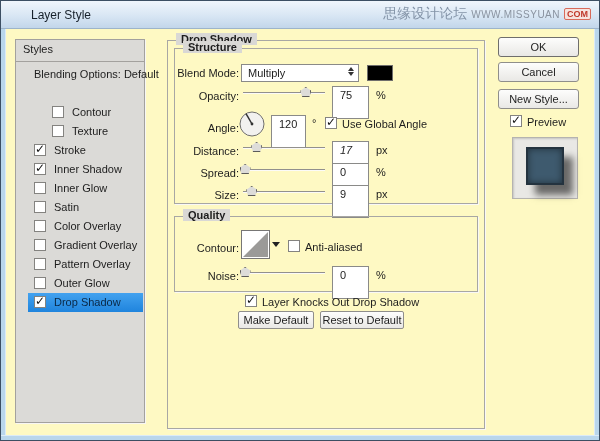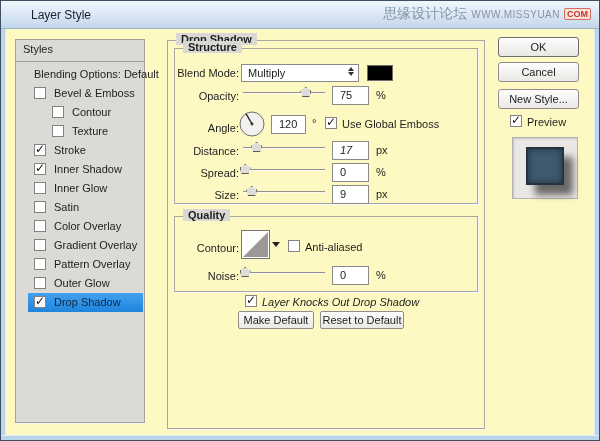--- a/index.html
+++ b/index.html
@@ -48,21 +48,21 @@
   .tri-u{width:0;height:0;border-left:3px solid transparent;border-right:3px solid transparent;
     border-bottom:4px solid #333;}
   .tri-d{width:0;height:0;border-left:3px solid transparent;border-right:3px solid transparent;
     border-top:4px solid #333;}
   .swatch{position:absolute;width:26px;height:16px;border:1px solid #6f6e6c;background:#000;}
   .slider{position:absolute;width:82px;height:11px;}
   .slider .track{position:absolute;left:0;right:0;top:5px;height:2px;background:#92908d;
     border-bottom:1px solid #fbfaf8;}
   .slider .thumb{position:absolute;top:0px;width:11px;height:10px;background:#dddcd9;
     border:1px solid #5c5b59;clip-path:polygon(50% 0,100% 38%,82% 100%,18% 100%,0 38%);}
-  .valbox{position:absolute;width:37px;height:19px;background:#fff;border:1px solid #8a8a88;
+  .valbox{position:absolute;width:37px;height:33px;background:#fff;border:1px solid #8a8a88;
     padding:2px 0 0 7px;}
   .unit{position:absolute;white-space:nowrap;}
   .check{position:absolute;width:12px;height:12px;background:#fff;border:1px solid #848380;}
   .check .mark{position:absolute;left:0px;top:-3px;font-size:12px;font-weight:bold;color:#111;}
   .chk-label{position:absolute;white-space:nowrap;}
   .btn{position:absolute;height:18px;background:linear-gradient(#fdfdfc,#e9e8e5);
     border:1px solid #8f8e8b;border-radius:2px;text-align:center;padding-top:2px;}
   
   .btn-col{width:81px;height:20px;padding-top:3px;border-radius:3px;}
   .preview-well{position:absolute;left:511px;top:136px;width:66px;height:62px;
@@ -91,24 +91,20 @@
   <div class="edge r"></div>
   <div class="edge b"></div>
 
   <div class="styles-header sunken">
     <span>Styles</span>
   </div>
   <div class="styles-list sunken">
     <div class="item noicon" style="top:3px">
         <span class="lbl">Blending Options: Default</span>
       </div>
-    <div class="item" style="top:22px">
-        <span class="cb"></span>
-        <span class="lbl">Bevel &amp; Emboss</span>
-      </div>
     <div class="item indent" style="top:41px">
         <span class="cb"></span>
         <span class="lbl">Contour</span>
       </div>
     <div class="item indent" style="top:60px">
         <span class="cb"></span>
         <span class="lbl">Texture</span>
       </div>
     <div class="item" style="top:79px">
         <span class="cb">
@@ -182,21 +178,21 @@
       <svg style="position:absolute;left:63px;top:61px;" width="28" height="28">
         <circle cx="14" cy="14" r="12" fill="#f2f1ef" stroke="#6f6e6c"></circle>
         <line x1="14" y1="14" x2="8" y2="3.6" stroke="#333" stroke-width="1.5"></line>
         <circle cx="14" cy="14" r="1.4" fill="#333"></circle>
       </svg>
       <div class="valbox" style="left:96px;top:66px;width:35px;">120</div>
       <div class="unit" style="left:137px;top:68px;">°</div>
       <span class="check" style="left:150px;top:68px;">
           <span class="mark">✓</span>
         </span>
-      <span class="chk-label" style="left:167px;top:69px;">Use Global Emboss</span>
+      <span class="chk-label" style="left:167px;top:69px;">Use Global Angle</span>
 
       <div class="row-label" style="top:96px">Distance:</div>
       <div class="slider" style="left:68px;top:93px;">
         <div class="track"></div>
         <div class="thumb" style="left: calc(16% - 5px);"></div>
       </div>
       <div class="valbox" style="left:157px;top:92px;font-style:italic;">17</div>
       <div class="unit" style="left:201px;top:95px;">px</div>
 
       <div class="row-label" style="top:118px">Spread:</div>
@@ -234,21 +230,21 @@
         <div class="track"></div>
         <div class="thumb" style="left: calc(2% - 5px);"></div>
       </div>
       <div class="valbox" style="left:157px;top:49px;">0</div>
       <div class="unit" style="left:201px;top:52px;">%</div>
     </div>
 
     <span class="check" style="left:77px;top:254px;">
         <span class="mark">✓</span>
       </span>
-    <span class="chk-label" style="left:94px;top:255px;font-style:italic;">Layer Knocks Out Drop Shadow</span>
+    <span class="chk-label" style="left:94px;top:255px;">Layer Knocks Out Drop Shadow</span>
 
     <div class="btn" style="left:70px;top:270px;width:76px;">Make Default</div>
     <div class="btn" style="left:152px;top:270px;width:84px;">Reset to Default</div>
   </div>
 
   <div class="btn btn-col" style="left:497px;top:36px;border-color:#6f6e6c;">OK</div>
   <div class="btn btn-col" style="left:497px;top:61px;">Cancel</div>
   <div class="btn btn-col" style="left:497px;top:88px;">New Style...</div>
   <span class="check" style="left:509px;top:114px;">
       <span class="mark">✓</span>

